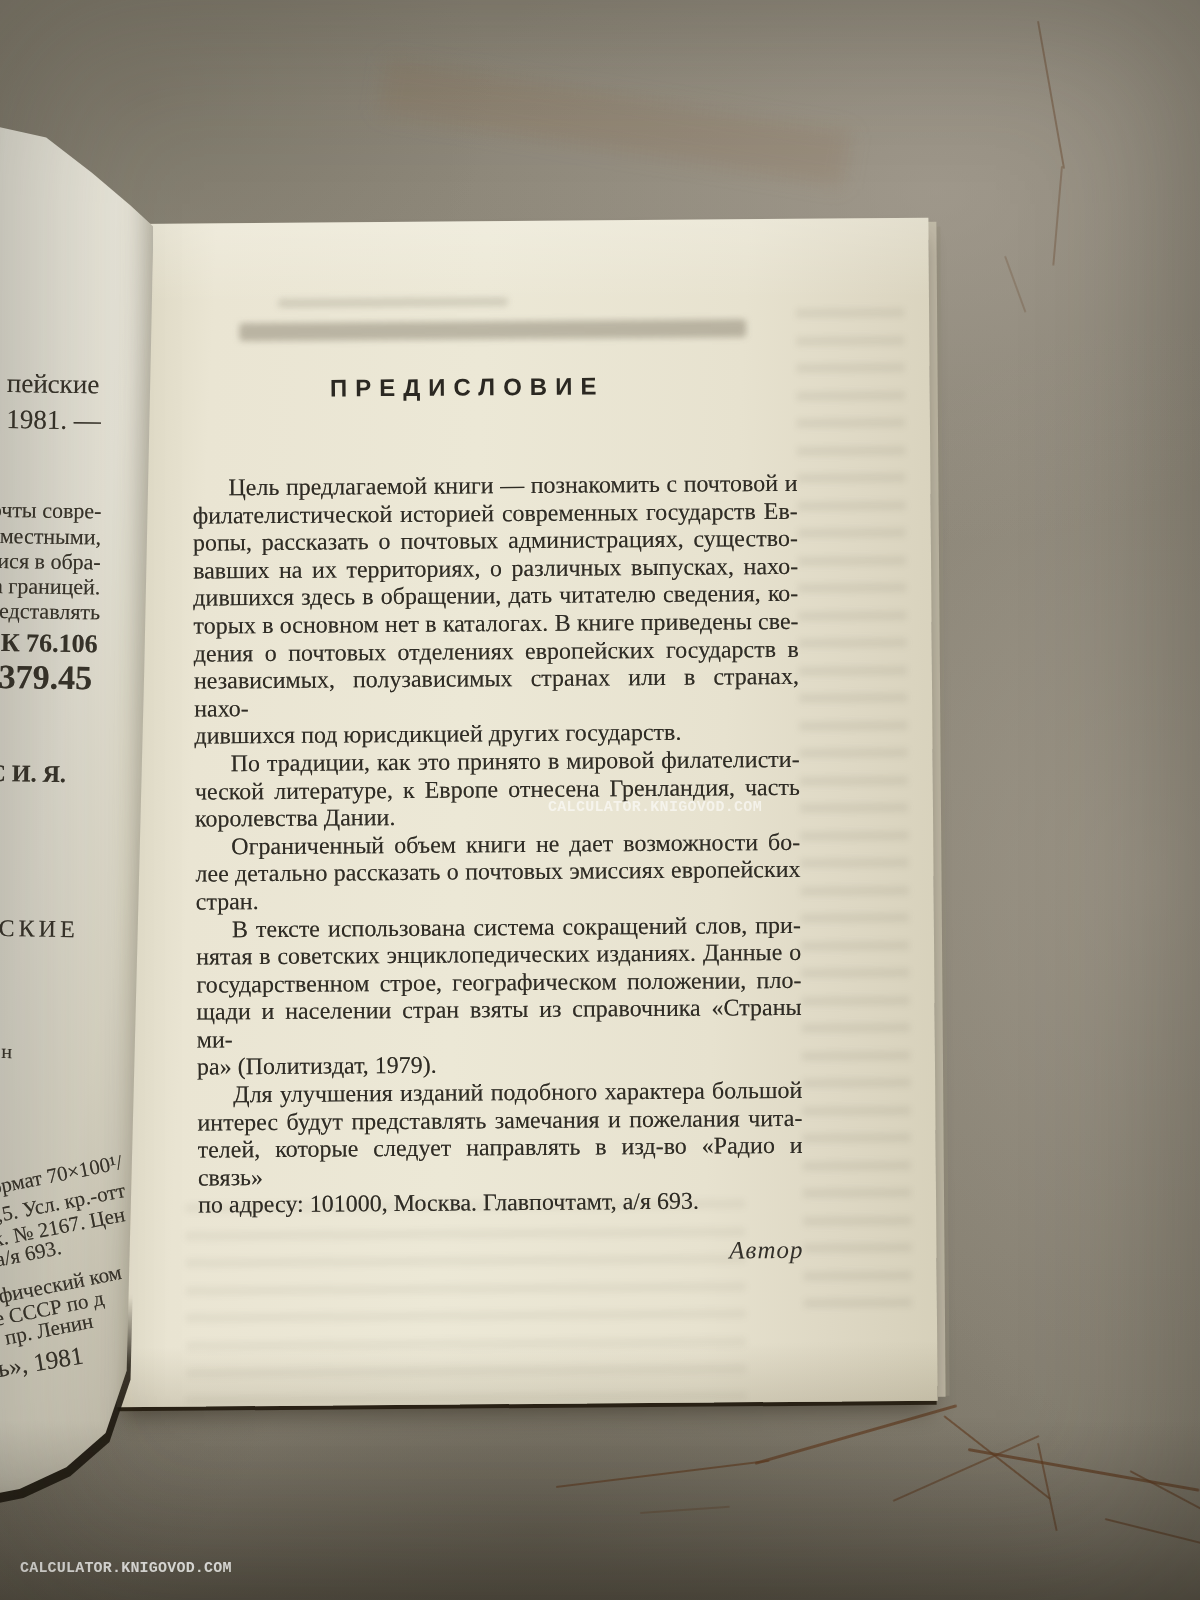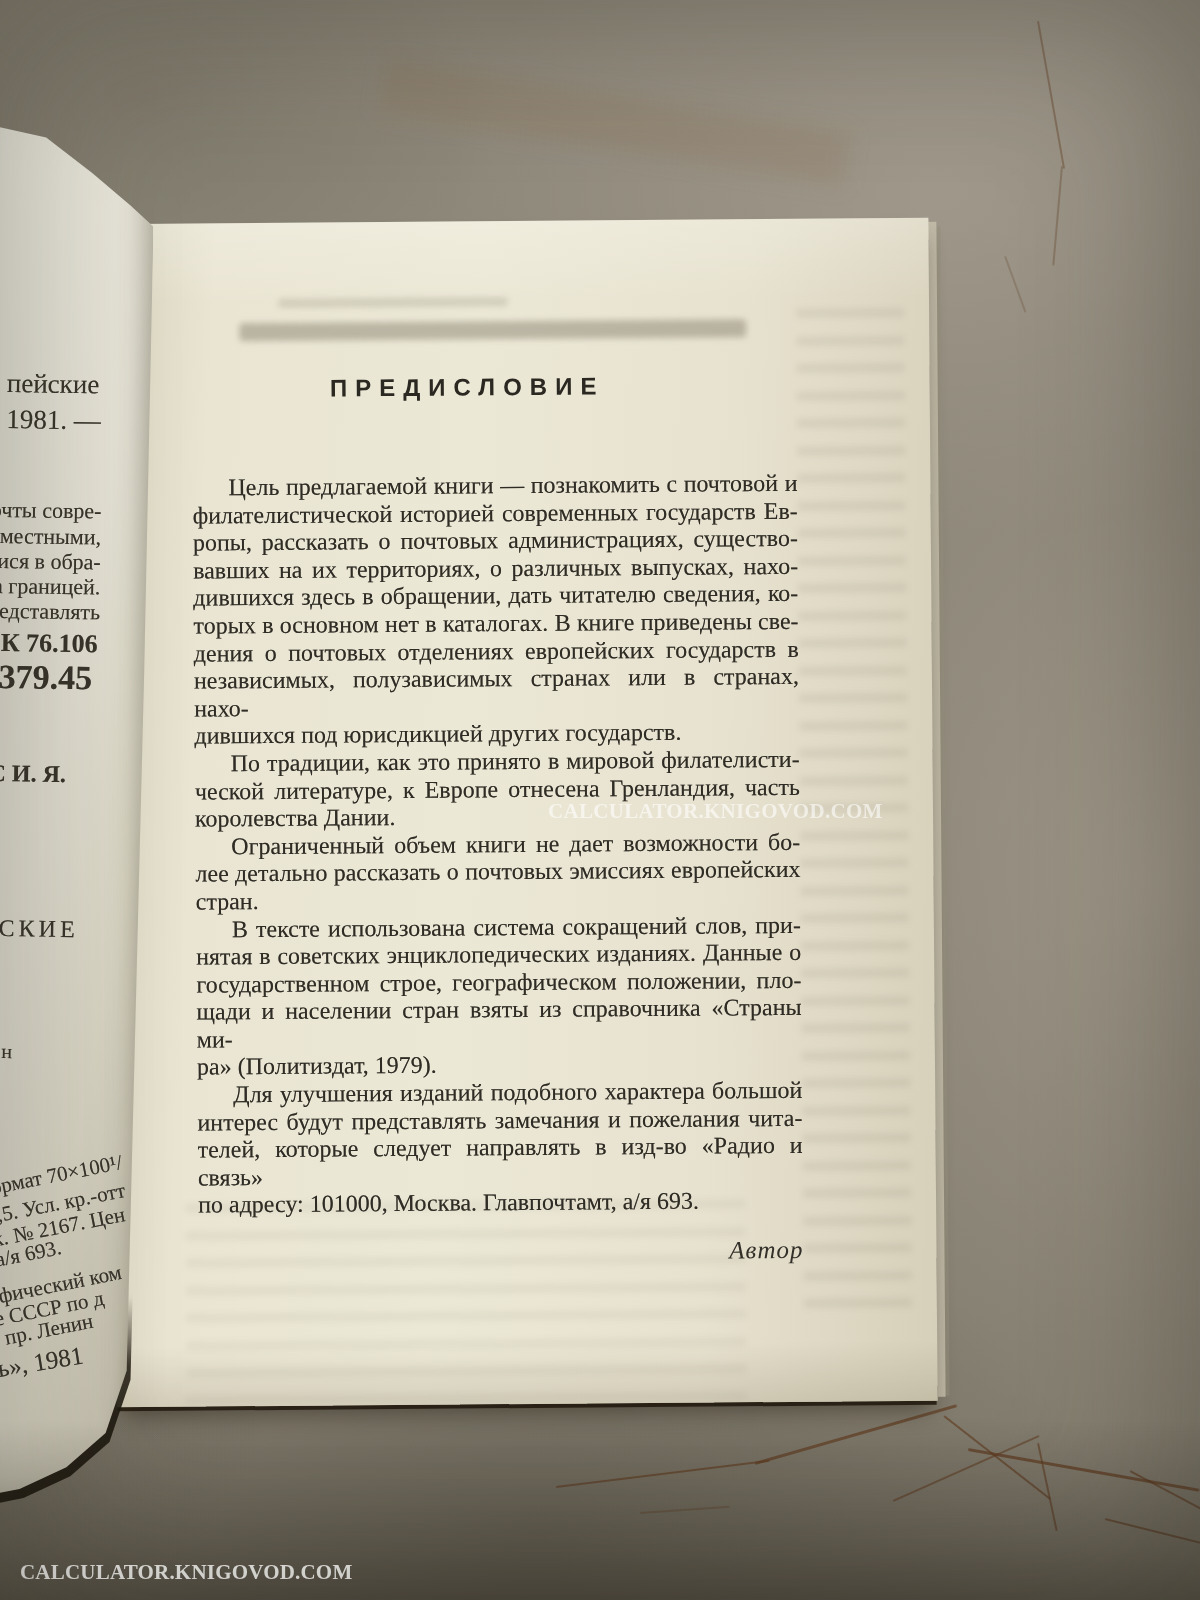--- a/index.html
+++ b/index.html
@@ -60,21 +60,21 @@
   .left-strip-shadow{z-index:3;transform:rotate(.8deg) translate(4px,9px);filter:blur(2px);
        background:linear-gradient(180deg,rgba(31,26,17,0) 0%,rgba(31,26,17,0) 84%,
                   rgba(31,26,17,.85) 89%,#1f1a11 100%);}
   .left-strip{z-index:4;
        background:linear-gradient(100deg,#edebe0 0%,#e7e4d7 45%,#dbd7c6 68%,#c6c1b0 88%,#aaa492 100%);
        box-shadow:inset -16px -10px 26px -10px rgba(110,103,85,.55);}
   .frag{position:absolute;white-space:nowrap;color:#38342b;font-family:"Liberation Serif",serif;
        text-shadow:0 0 .6px rgba(56,52,43,.5);}
 
   
-  .wm{position:absolute;font-family:Liberation Serif, serif;font-size:21px;white-space:nowrap;z-index:10;}
+  .wm{position:absolute;font-family:Liberation Mono, monospace;font-size:15px;white-space:nowrap;z-index:10;}
   .wm-center{left:548px;top:799px;color:rgba(255,255,255,.58);letter-spacing:.3px;font-weight:700;}
   .wm-bottom{left:20px;top:1560px;color:rgba(250,250,248,.95);letter-spacing:.2px;font-weight:700;}
 </style>
 </head>
 <body>
 
 <div class="vein"></div>
 <div id="cracks">
     <div class="crack" style="left: 1038px; top: 20px; width: 150px; height: 2px; opacity: 0.5; transform: rotate(80deg);"></div>
     <div class="crack" style="left: 1062px; top: 165px; width: 100px; height: 2px; opacity: 0.4; transform: rotate(95deg);"></div>

